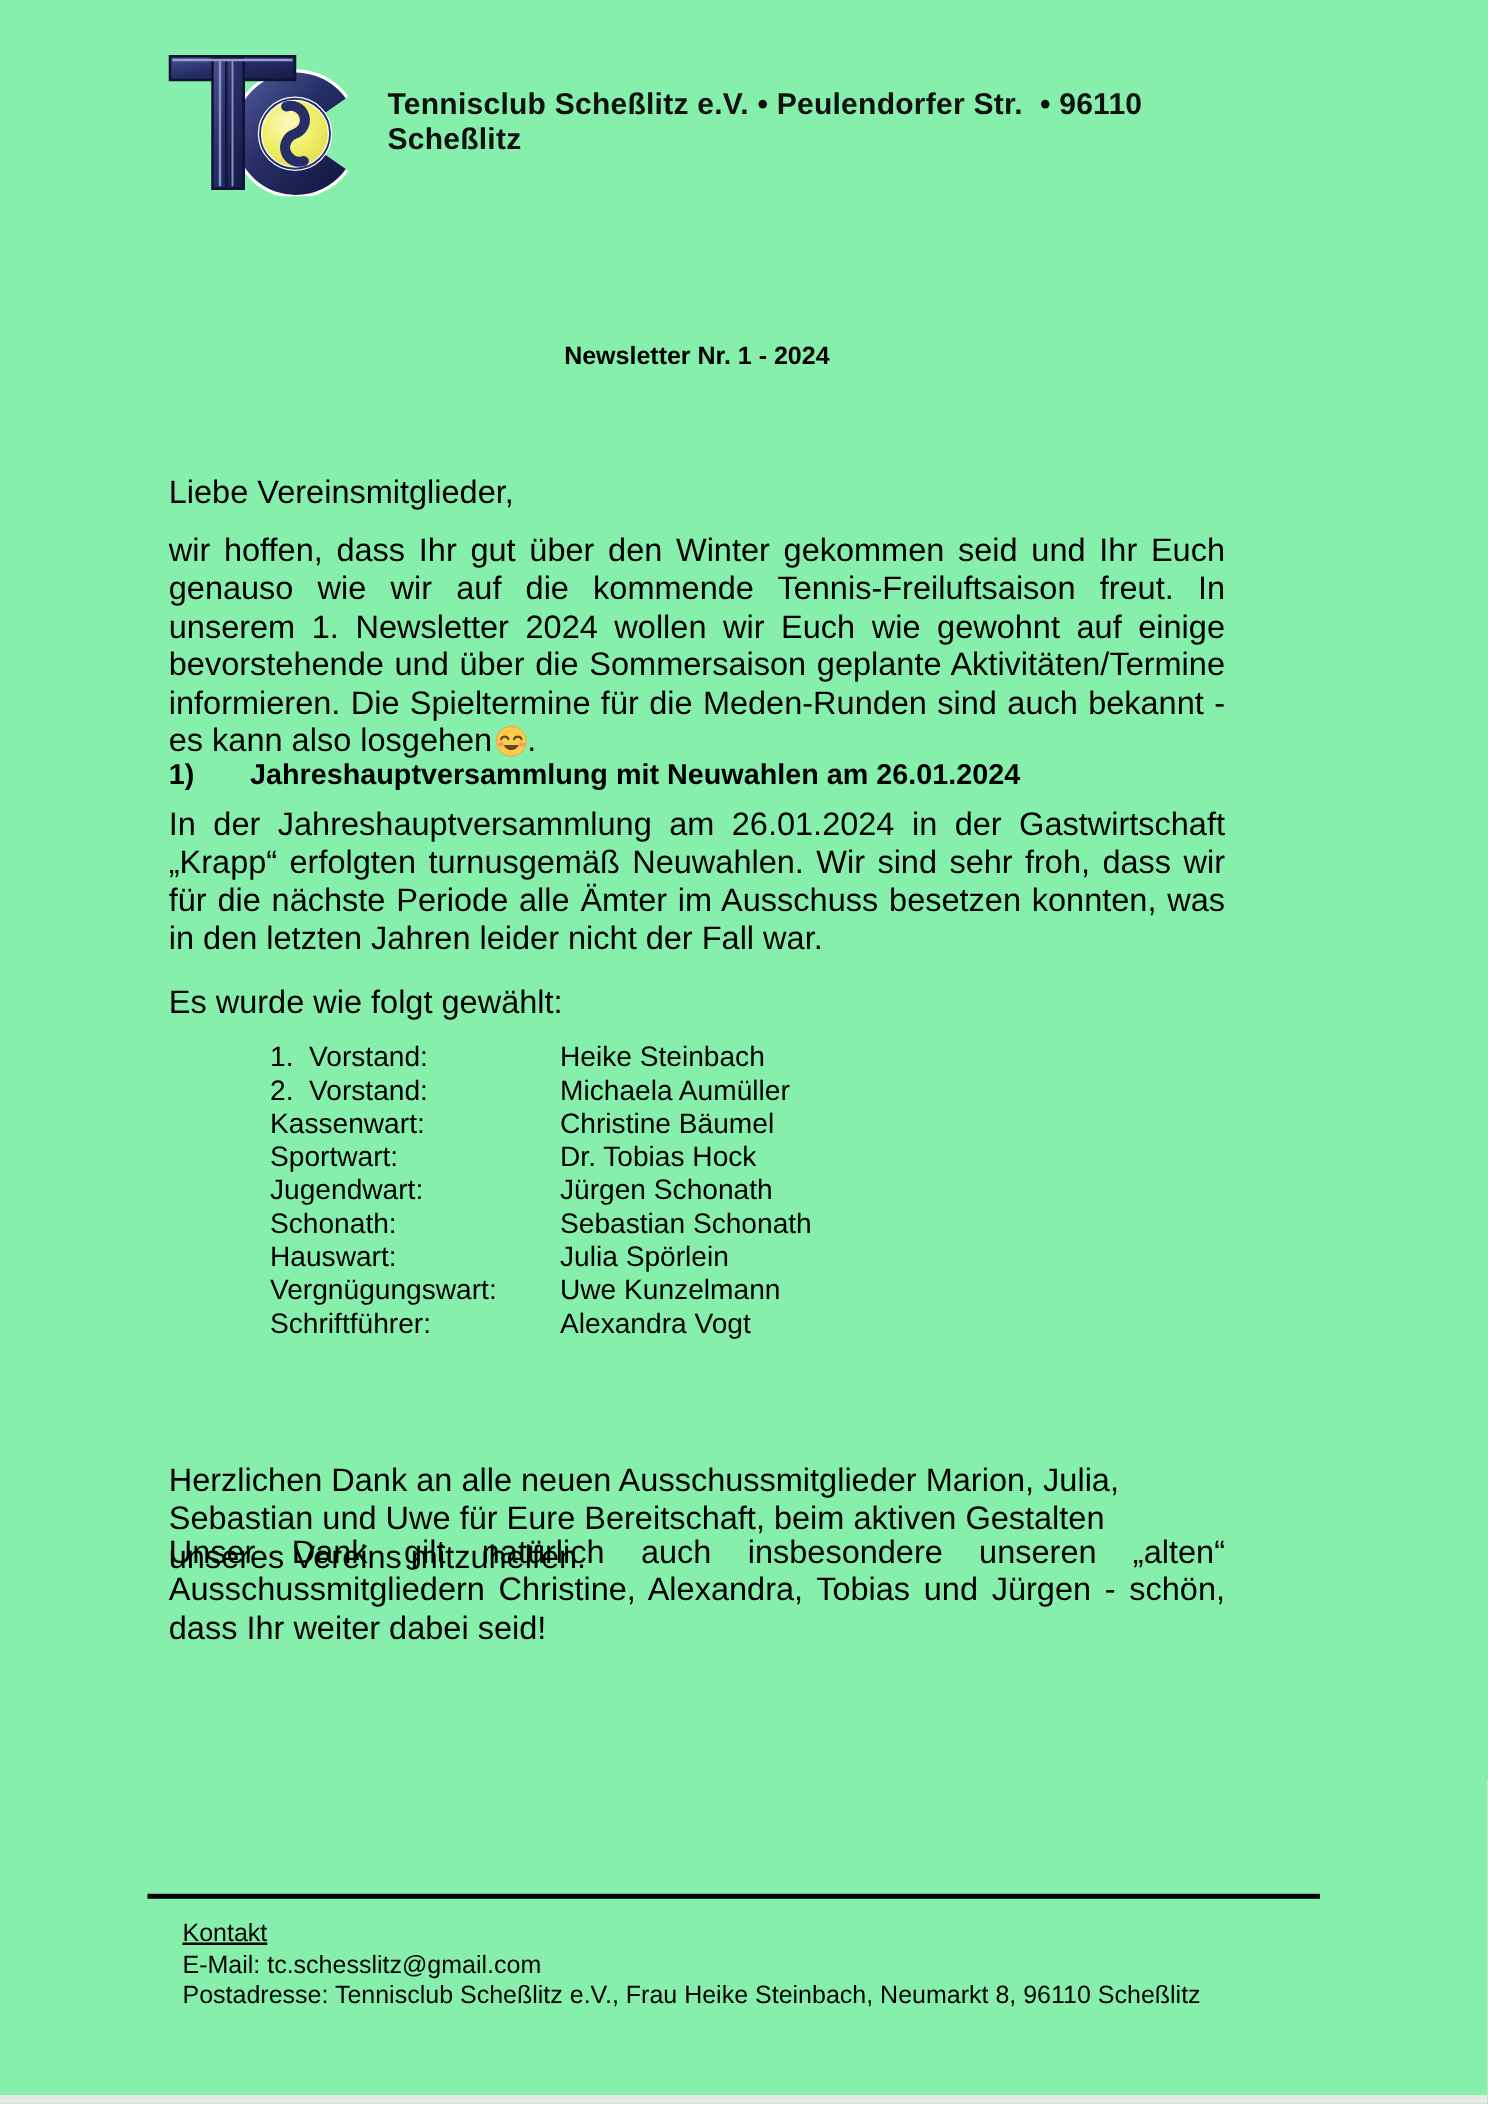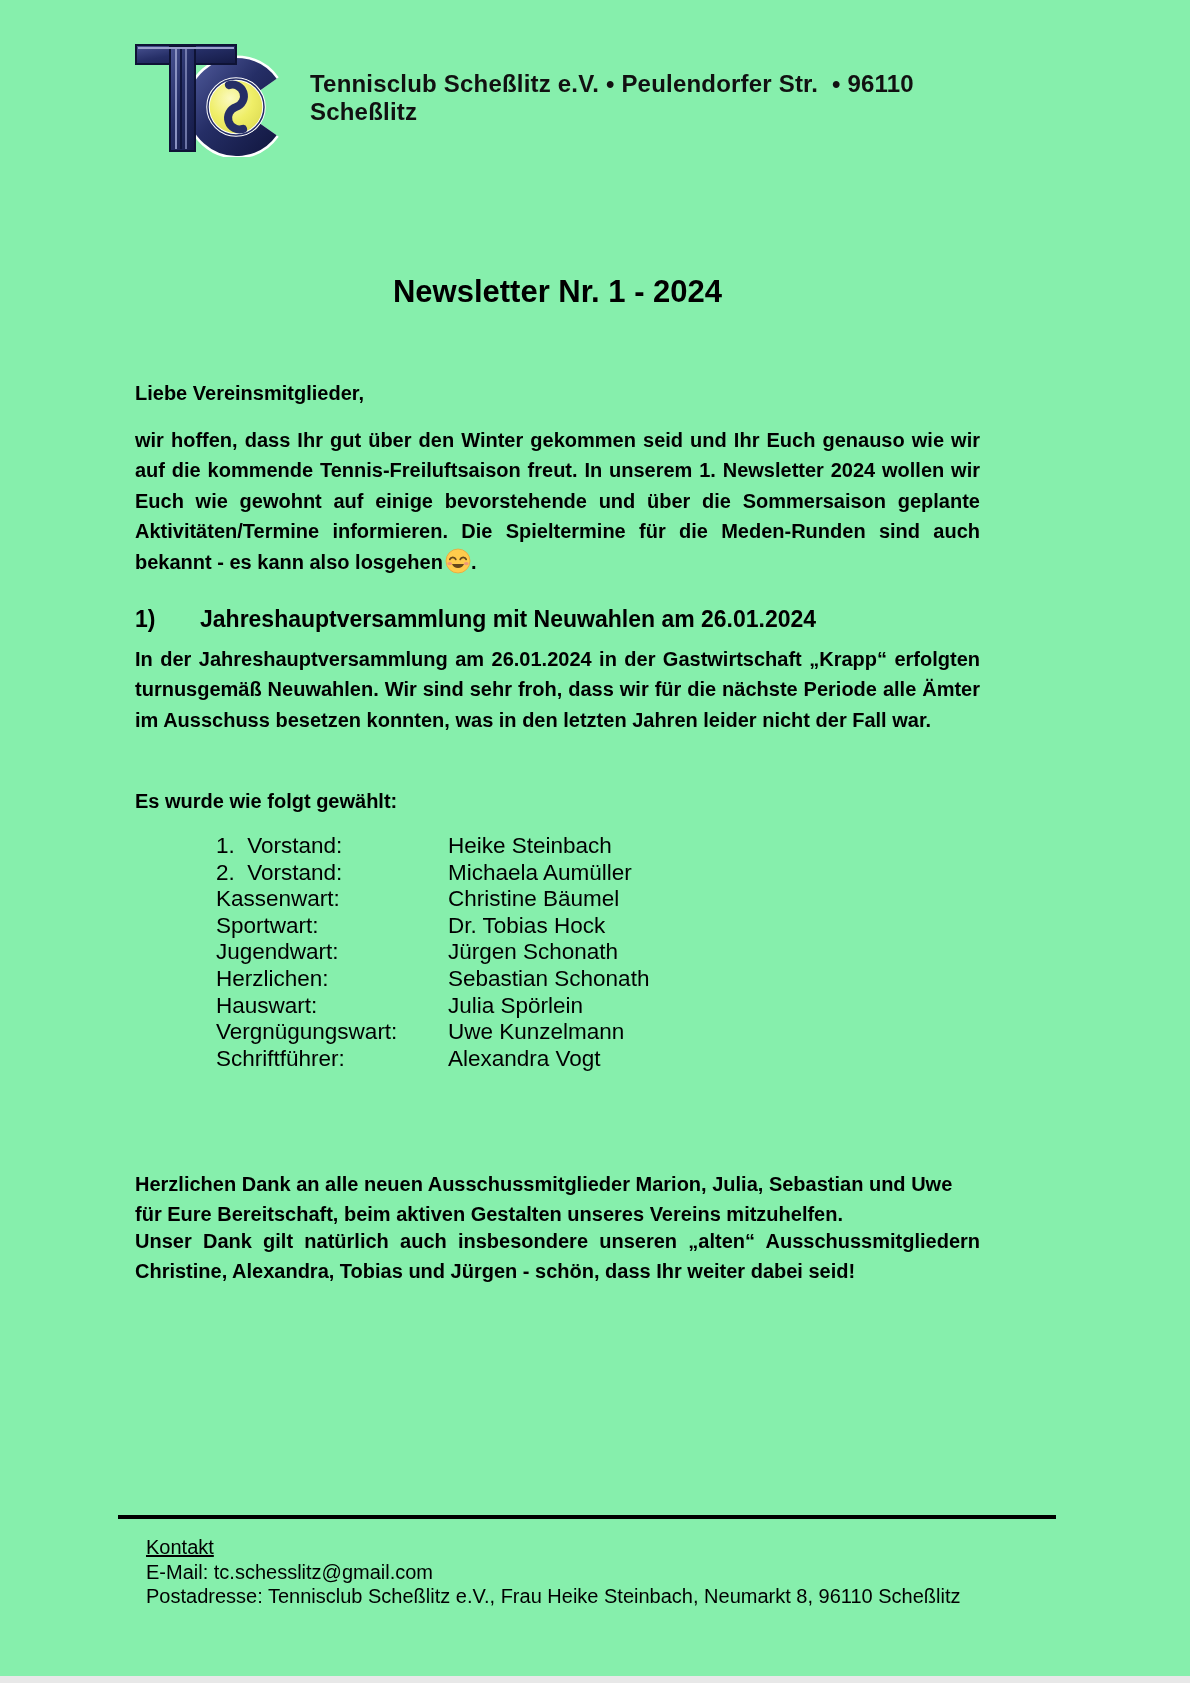--- a/index.html
+++ b/index.html
@@ -20,24 +20,24 @@
   .logo-wrap { left: 128px; top: 33px; width: 164px; height: 124px; }
   .header-line {
     left: 310px; top: 70px; width: 690px;
     font-size: 24px; font-weight: bold; color: #111;
     letter-spacing: 0.2px;
   }
 
   
   .doc-title {
     left: 135px; top: 274px; width: 845px;
-    text-align: center; font-size: 31px; font-weight: bold;
+    text-align: center; font-size: 20px; font-weight: bold;
   }
 
-  .body-text { font-size: 20px; line-height: 30.4px; font-weight: bold; }
+  .body-text { font-size: 26px; line-height: 30.4px; }
 
   .salutation { left: 135px; top: 378px; width: 845px; }
   .intro-para { left: 135px; top: 425px; width: 845px; text-align: justify; }
 
   .section-heading {
     left: 135px; top: 606px; width: 845px;
     font-size: 23px; font-weight: bold; display: flex;
   }
   .section-num { width: 65px; flex: 0 0 65px; }
 
@@ -139,21 +139,21 @@
       </div>
     <div class="official-row">
         <span class="official-role">Sportwart:</span>
         <span>Dr. Tobias Hock</span>
       </div>
     <div class="official-row">
         <span class="official-role">Jugendwart:</span>
         <span>Jürgen Schonath</span>
       </div>
     <div class="official-row">
-        <span class="official-role">Herzlichen:</span>
+        <span class="official-role">Schonath:</span>
         <span>Sebastian Schonath</span>
       </div>
     <div class="official-row">
         <span class="official-role">Hauswart:</span>
         <span>Julia Spörlein</span>
       </div>
     <div class="official-row">
         <span class="official-role">Vergnügungswart:</span>
         <span>Uwe Kunzelmann</span>
       </div>

